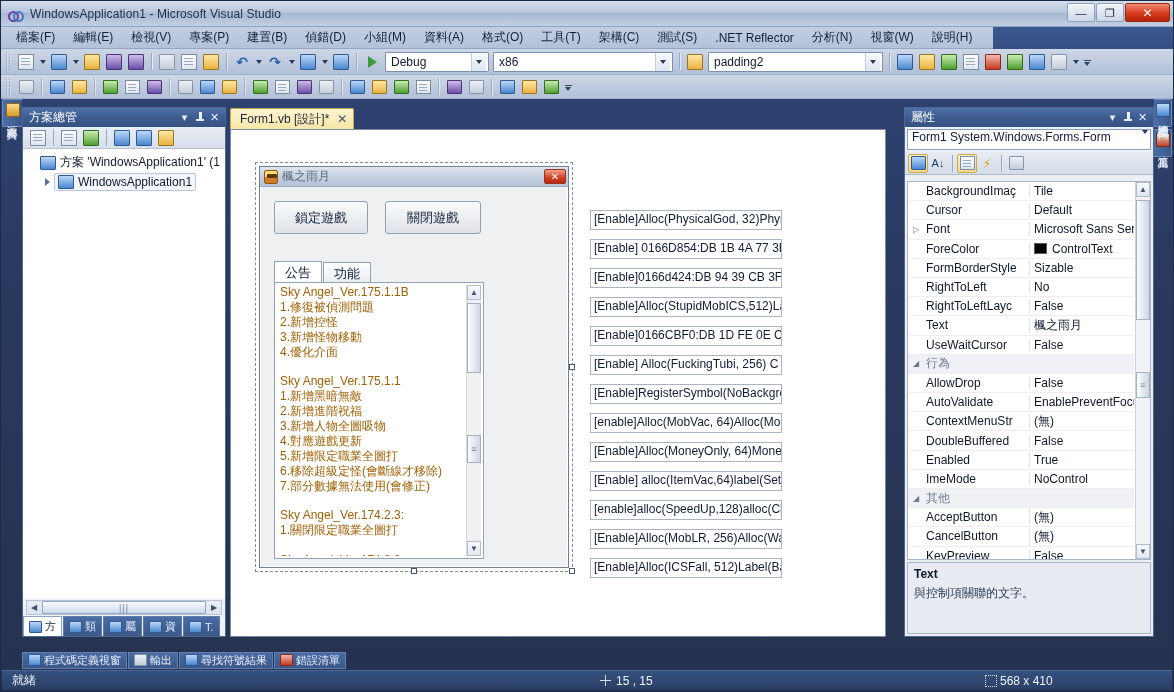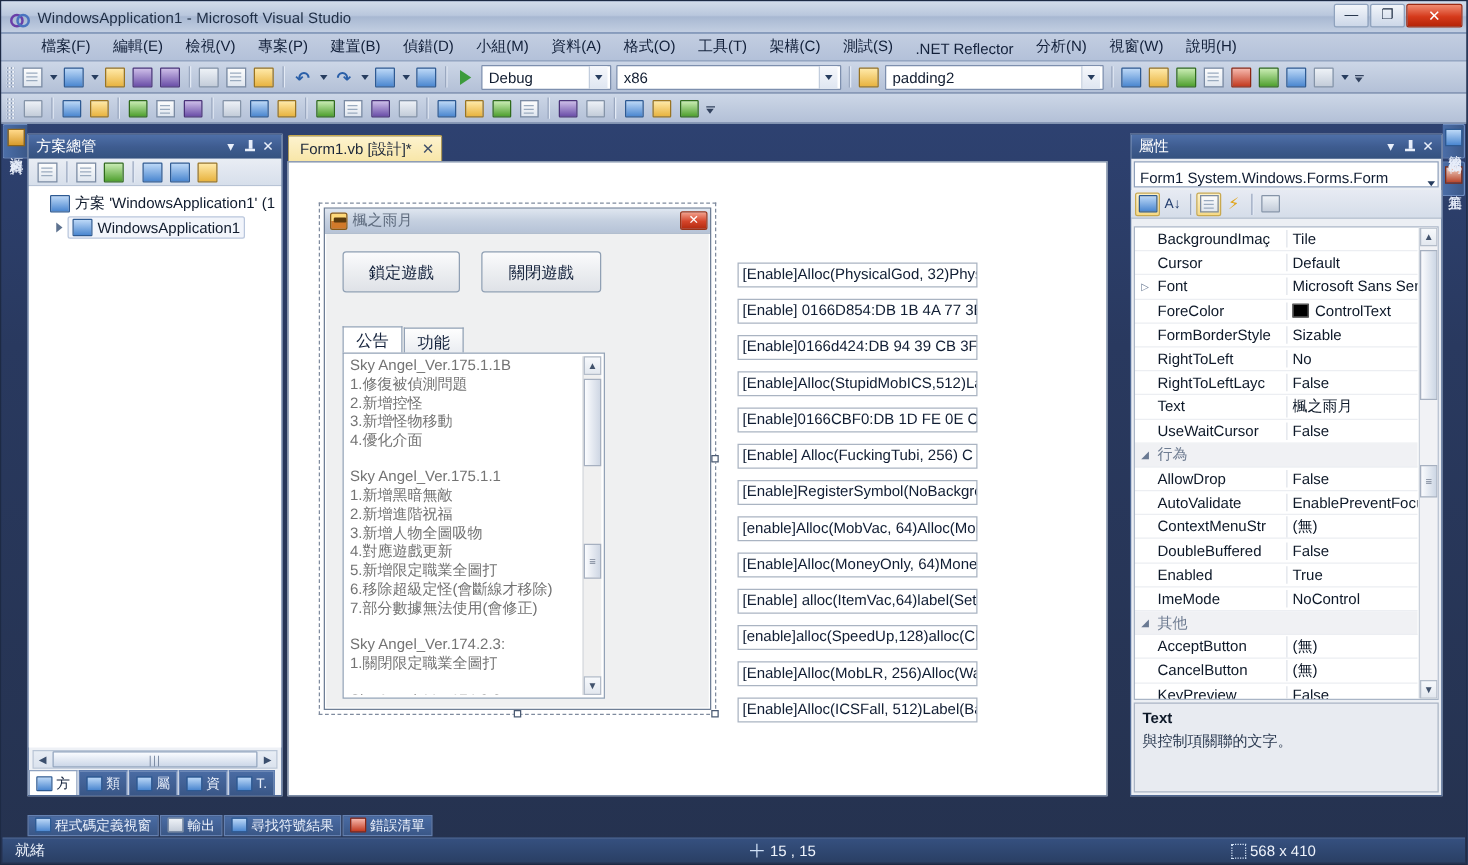--- a/index.html
+++ b/index.html
@@ -37,24 +37,24 @@
     width:28px; height:19px; border:1px solid #8fa2bd; border-radius:2px;
     background:linear-gradient(180deg,#f2f5fa,#ccd7e8);
     position:relative;
   }
   .tb-btn.close { width:45px; background:linear-gradient(180deg,#f08b72,#d53a1b 55%,#b52408); border-color:#9c2a12; }
   .tb-glyph { position:absolute; left:50%; top:50%; transform:translate(-50%,-50%); font-size:11px; color:#16253c; line-height:1; }
   .tb-btn.close .tb-glyph { color:#fff; font-size:12px; }
 
   
   .menubar {
-    position:absolute; left:0; top:26px; width:1172px; height:22px;
+    position:absolute; left:0; top:26px; width:992px; height:22px;
     background:linear-gradient(180deg,#c3cee1,#b3c1d9);
     border-bottom:1px solid #95a6c2;
-    display:flex; align-items:flex-end; padding-left:23px;
+    display:flex; align-items:center; padding-left:6px;
   }
   .menu-item {
     padding:2px 9px; font-size:12px; color:#12203a; white-space:nowrap; cursor:default;
   }
 
   
   .toolbar {
     position:absolute; left:0; width:1172px;
     background:linear-gradient(180deg,#cdd7e7,#bdc9dd 60%,#b3c0d7);
     border-bottom:1px solid #9fb0c8; display:flex; align-items:center;
@@ -200,21 +200,21 @@
   .wf-tabctl { position:absolute; left:14px; top:74px; width:210px; height:298px; }
   .wf-tabs { display:flex; align-items:flex-end; height:22px;font-family:Liberation Mono, monospace; }
   .wf-tab {
     padding:2px 10px; font-size:13px; color:#13213b; height:21px;
     background:linear-gradient(180deg,#fefefe,#e9ecf1); border:1px solid #93a2b6; border-bottom:none;
     margin-right:1px;
   }
   .wf-tab.active { background:#fff; height:22px; }
   .wf-tabpage { position:absolute; left:0; top:21px; right:0; bottom:0; background:#fff; border:1px solid #93a2b6; }
   .wf-list { position:absolute; left:2px; top:2px; right:2px; bottom:2px; background:#fff; overflow:hidden; font-size:12px; }
-  .wf-list .ln { padding:0 3px; height:14.9px; line-height:14.9px; color:#737373; white-space:nowrap; }
+  .wf-list .ln { padding:0 3px; height:14.9px; line-height:14.9px; color:#a16207; white-space:nowrap; }
   .wf-vscroll {
     position:absolute; right:2px; top:2px; bottom:2px; width:15px;
     background:#f0f0f0; border-left:1px solid #d6d9de;
   }
   .vs-arrow { height:15px; display:flex; align-items:center; justify-content:center; font-size:8px; color:#42536d;
     background:linear-gradient(180deg,#f7f9fc,#e3e8ef); border:1px solid #b4bdca; }
   .vs-thumb { position:absolute; left:0; right:0; top:18px; height:70px;
     background:linear-gradient(90deg,#fbfcfe,#cfd7e4); border:1px solid #a6b0c0; }
   .vs-thumb2 { position:absolute; left:0; right:0; top:150px; height:28px;
     background:linear-gradient(90deg,#fbfcfe,#cfd7e4); border:1px solid #a6b0c0;
@@ -224,21 +224,21 @@
     font-size:12px; color:#101d33; padding:1px 3px; overflow:hidden; white-space:nowrap;
   }
   
   .adorner { position:absolute; left:24px; top:32px; width:318px; height:410px; border:1px dashed #7f8b9e; pointer-events:none; }
   .grip-h { position:absolute; width:6px; height:6px; background:#fff; border:1px solid #4a5a72; }
 
   
   #props { right:19px; top:106px; width:250px; height:530px; background:#eceff4; }
   .pg-object {
     height:21px; margin:2px 2px 0 2px; background:#fff; border:1px solid #8ea0bb;
-    display:flex; align-items:flex-end; padding:0 2px 0 4px; font-size:12px; color:#101d33;
+    display:flex; align-items:flex-start; padding:0 2px 0 4px; font-size:12px; color:#101d33;
   }
   .pg-object .ov { flex:1; white-space:nowrap; overflow:hidden; }
   .pg-toolbar {
     height:23px; background:linear-gradient(180deg,#e7ebf3,#d5dde9); border-bottom:1px solid #adbaca;
     display:flex; align-items:center; padding-left:3px; margin-top:2px;
   }
   .pgb { width:20px;height:19px;display:flex;align-items:center;justify-content:center;border:1px solid transparent;border-radius:2px;}
   .pgb.on { background:linear-gradient(180deg,#fdf2c8,#f6da86); border-color:#c9a94f; }
   .pg-grid { position:absolute; left:2px; right:2px; top:73px; bottom:76px; background:#fff; border:1px solid #a9b5c6; overflow:hidden; }
   .pg-scroll { position:absolute; right:0; top:0; bottom:0; width:15px; background:#f1f2f5; border-left:1px solid #cbd2dc; }

